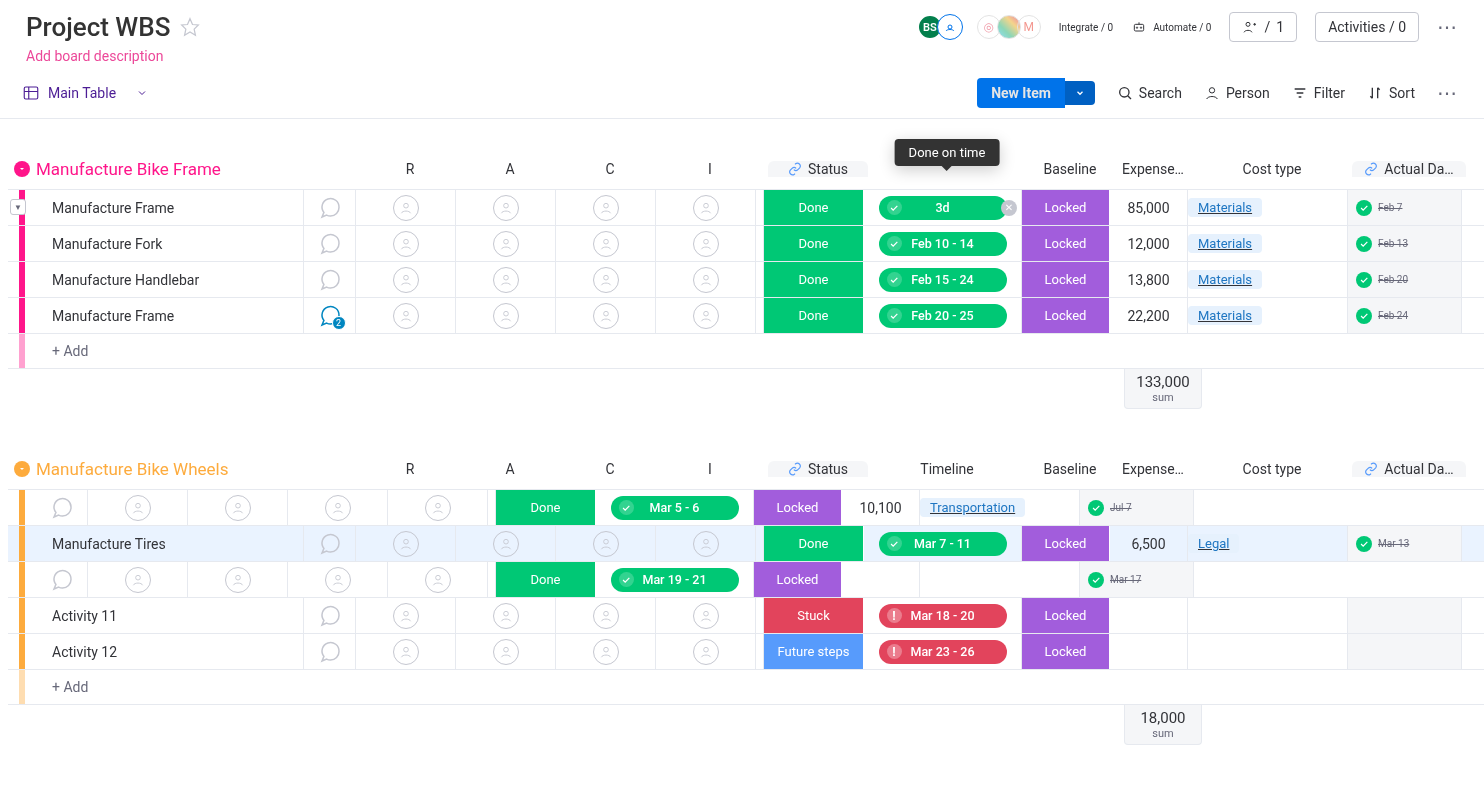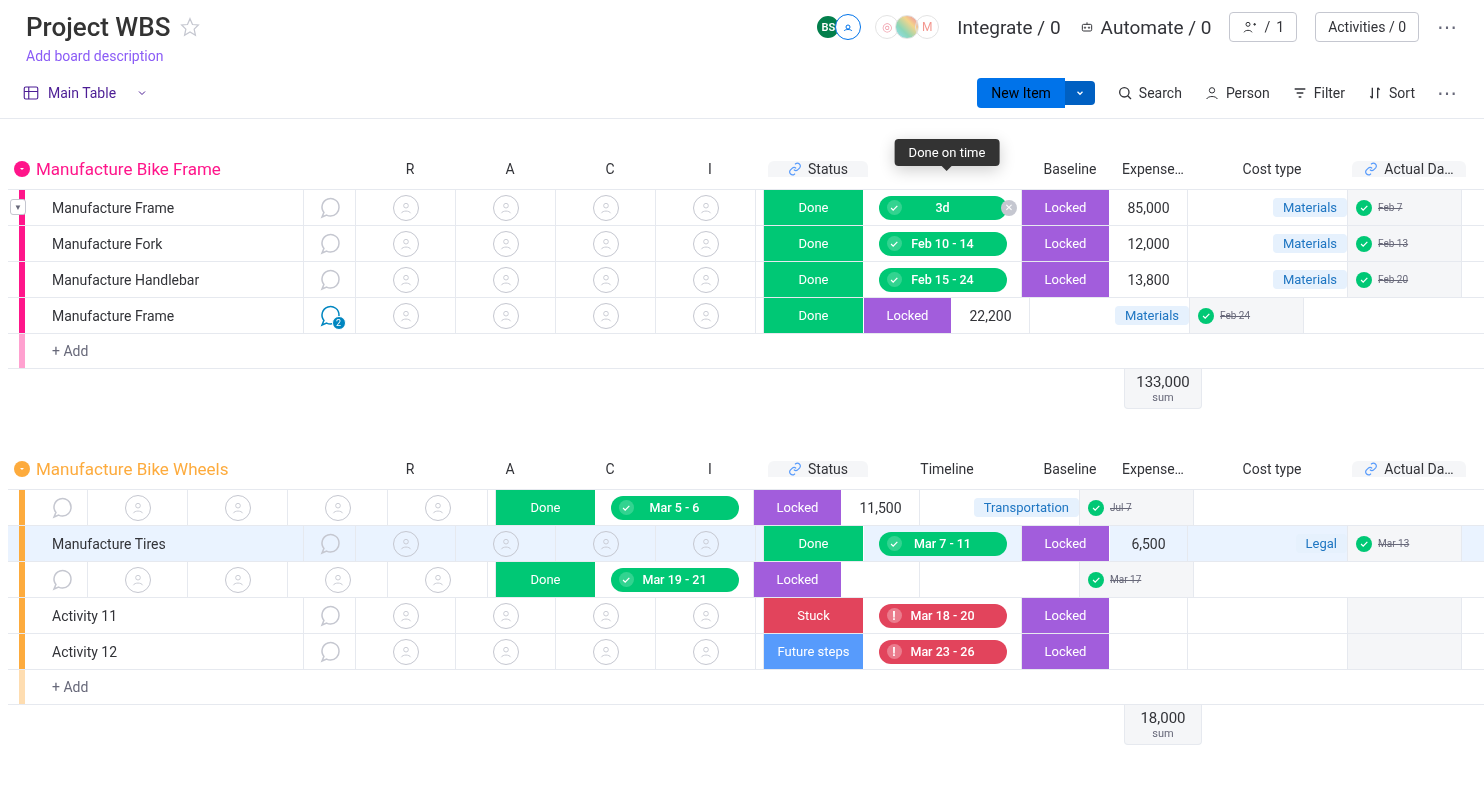--- a/index.html
+++ b/index.html
@@ -2,35 +2,35 @@
 <html><head>
 <meta charset="utf-8">
 <style>
   * { box-sizing: border-box; margin: 0; padding: 0; }
   body { font-family: -apple-system, BlinkMacSystemFont, "Segoe UI", Roboto, Arial, sans-serif; font-size: 14px; color: #323338; background: #fff; width: 1484px; }
   .header { padding: 12px 26px 8px 26px; display: flex; align-items: flex-start; justify-content: space-between; }
   .header-left { display: flex; flex-direction: column; gap: 6px; }
   .title-row { display: flex; align-items: center; gap: 10px; }
   .title { font-size: 26px; font-weight: 500; color: #333; }
   .star-icon { color: #c5c7d0; cursor: pointer; }
-  .desc { color: #8b5cf6; font-size: 14px; }
+  .desc { color: #ec4899; font-size: 14px; }
   .header-right { display: flex; align-items: center; gap: 18px; }
   .avatar-group { display: flex; align-items: center; }
   .avatar-circle { width: 26px; height: 26px; border-radius: 50%; display: flex; align-items: center; justify-content: center; font-size: 11px; font-weight: 600; color: #fff; margin-left: -6px; border: 2px solid #fff; }
   .apps-group { display: flex; align-items: center; gap: 0; opacity: 0.55; }
   .app-badge { width: 24px; height: 24px; border-radius: 50%; margin-left: -4px; border: 1px solid #ccc; display: flex; align-items: center; justify-content: center; font-size: 12px; }
-  .hdr-item { display: flex; align-items: center; gap: 6px; color: #323338; cursor: pointer; font-size: 19px; }
+  .hdr-item { display: flex; align-items: center; gap: 6px; color: #323338; cursor: pointer; font-size: 10px; }
   .btn-outline { border: 1px solid #c5c7d0; border-radius: 4px; padding: 6px 12px; display: flex; align-items: center; gap: 6px; cursor: pointer; background: #fff; }
   .more-dots { font-size: 20px; letter-spacing: 1px; color: #676879; cursor: pointer; }
 
   .toolbar { padding: 6px 26px 10px 22px; display: flex; align-items: center; justify-content: space-between; border-bottom: 1px solid #e6e9ef; }
   .view-chip { display: flex; align-items: center; gap: 8px; color: #4c1d95; padding: 4px 0; cursor: pointer; }
   .toolbar-right { display: flex; align-items: center; gap: 22px; }
   .new-item-btn { display: flex; align-items: center; }
-  .new-item-main { background: #0073ea; color: #000000; padding: 7px 14px; border-radius: 4px 0 0 4px; font-weight: 400; cursor: pointer; }
+  .new-item-main { background: #0073ea; color: #e5e5e5; padding: 7px 14px; border-radius: 4px 0 0 4px; font-weight: 700; cursor: pointer; }
   .new-item-caret { background: #0060c2; color: #fff; padding: 7px 10px; border-radius: 0 4px 4px 0; cursor: pointer; }
   .tb-action { display: flex; align-items: center; gap: 6px; cursor: pointer; }
 
   .board { padding: 30px 0 30px 8px; }
   .group { margin-bottom: 40px; }
   .group-header { display: flex; align-items: center; height: 40px; }
   .collapse-cell { width: 28px; display: flex; justify-content: center; align-items: center; }
   .collapse-circle { width: 16px; height: 16px; border-radius: 50%; display: flex; align-items: center; justify-content: center; color: #fff; cursor: pointer; }
   .group-name-cell { width: 324px; font-size: 17px; font-weight: 400; display:flex; align-items:center; }
   .col-head { text-align: center; color: #323338; font-weight: 400; display:flex; align-items:center; justify-content:center; }
@@ -56,21 +56,21 @@
   .person-cell { width: 100px; display:flex; justify-content:center; align-items:center; border-right:1px solid #e6e9ef; height:100%; cursor:pointer; }
   .person-ph { width:26px; height:26px; border-radius:50%; border:1.5px solid #c5c7d0; display:flex; align-items:center; justify-content:center; color:#c5c7d0; }
   .status-cell { width: 100px; height:100%; display:flex; align-items:center; justify-content:center; color:#fff; font-size:13px; border-right:1px solid #fff; cursor:pointer; }
   .timeline-cell { width: 158px; height:100%; display:flex; align-items:center; justify-content:center; padding:0 8px; border-right:1px solid #e6e9ef; position:relative; }
   .pill { width: 128px; height: 24px; border-radius: 12px; display:flex; align-items:center; justify-content:center; gap:6px; color:#fff; font-size:12.5px; font-weight:500; position:relative; }
   .pill .check-mini { position:absolute; left:8px; width:15px; height:15px; border-radius:50%; display:flex; align-items:center; justify-content:center; background:rgba(255,255,255,0.2); }
   .pill .warn-mini { position:absolute; left:8px; width:15px; height:15px; border-radius:50%; display:flex; align-items:center; justify-content:center; background:rgba(255,255,255,0.3); font-weight:700; }
   .pill-x { position:absolute; right:4px; width:16px; height:16px; border-radius:50%; background:#c5c7d0; color:#fff; display:flex; align-items:center; justify-content:center; font-size:10px; cursor:pointer; }
   .baseline-cell { width:88px; height:100%; display:flex; align-items:center; justify-content:center; color:#fff; font-size:13px; background:#a25ddc; border-right:1px solid #fff; cursor:pointer; }
   .expense-cell { width:78px; height:100%; display:flex; align-items:center; justify-content:center; border-right:1px solid #e6e9ef; }
-  .costtype-cell { width:160px; height:100%; display:flex; align-items:center; justify-content:flex-end; border-right:1px solid #e6e9ef; cursor:pointer; }
+  .costtype-cell { width:160px; height:100%; display:flex; align-items:center; justify-content:flex-start; border-right:1px solid #e6e9ef; cursor:pointer;text-decoration:underline; }
   .tag { background:#e6f1fd; color:#1f76c2; padding:2px 10px; border-radius:4px; font-size:13px; }
   .actual-cell { width:114px; height:100%; display:flex; align-items:center; gap:6px; padding-left:8px; background:#f5f6f8; border-right:1px solid #e6e9ef; }
   .done-check { width:16px; height:16px; border-radius:50%; background:#00c875; color:#fff; display:flex; align-items:center; justify-content:center; font-size:10px; }
   .strike { text-decoration: line-through; color:#676879; font-size:10px; }
   .add-row { display:flex; align-items:center; height:36px; border-top:1px solid #e6e9ef; border-bottom:1px solid #e6e9ef; }
   .add-stripe { width:6px; height:100%; opacity:0.4; }
   .add-label { padding-left: 16px; color:#676879; cursor:pointer; }
   .sum-box { margin-left: 1116px; width:78px; background:#f5f6f8; border:1px solid #e6e9ef; border-top:none; padding:4px 0; text-align:center; border-radius:0 0 4px 4px; }
   .sum-val { font-size:15px; color:#323338; font-weight:400; }
   .sum-label { font-size:11px; color:#676879; }
@@ -497,20 +497,30 @@
           <div class="person-cell">
             <div class="person-ph">
               <svg width="14" height="14" viewBox="0 0 24 24" fill="none" stroke="currentColor" stroke-width="1.5">
                 <circle cx="12" cy="8" r="4"></circle>
                 <path d="M4 21c2-5 14-5 16 0"></path>
               </svg>
             </div>
           </div>
           <div style="width:8px" class="bcell"></div>
           <div class="status-cell" style="background:#00c875">Done</div>
+          <div class="timeline-cell">
+            <div class="pill" style="background:#00c875">
+              <span class="check-mini">
+                <svg width="10" height="10" viewBox="0 0 24 24" fill="none" stroke="#fff" stroke-width="3">
+                  <path d="M5 12l5 5L20 7"></path>
+                </svg>
+              </span>
+              <span>Feb 20 - 25</span>
+            </div>
+          </div>
           <div class="baseline-cell">Locked</div>
           <div class="expense-cell">22,200</div>
           <div class="costtype-cell">
             <span class="tag">Materials</span>
           </div>
           <div class="actual-cell">
             <span class="done-check">
               <svg width="10" height="10" viewBox="0 0 24 24" fill="none" stroke="#fff" stroke-width="3">
                 <path d="M5 12l5 5L20 7"></path>
               </svg>
@@ -612,21 +622,21 @@
             <div class="pill" style="background:#00c875">
               <span class="check-mini">
                 <svg width="10" height="10" viewBox="0 0 24 24" fill="none" stroke="#fff" stroke-width="3">
                   <path d="M5 12l5 5L20 7"></path>
                 </svg>
               </span>
               <span>Mar 5 - 6</span>
             </div>
           </div>
           <div class="baseline-cell">Locked</div>
-          <div class="expense-cell">11,500</div>
+          <div class="expense-cell">10,100</div>
           <div class="costtype-cell">
             <span class="tag">Transportation</span>
           </div>
           <div class="actual-cell">
             <span class="done-check">
               <svg width="10" height="10" viewBox="0 0 24 24" fill="none" stroke="#fff" stroke-width="3">
                 <path d="M5 12l5 5L20 7"></path>
               </svg>
             </span>
             <span class="strike">Jul 7</span>

